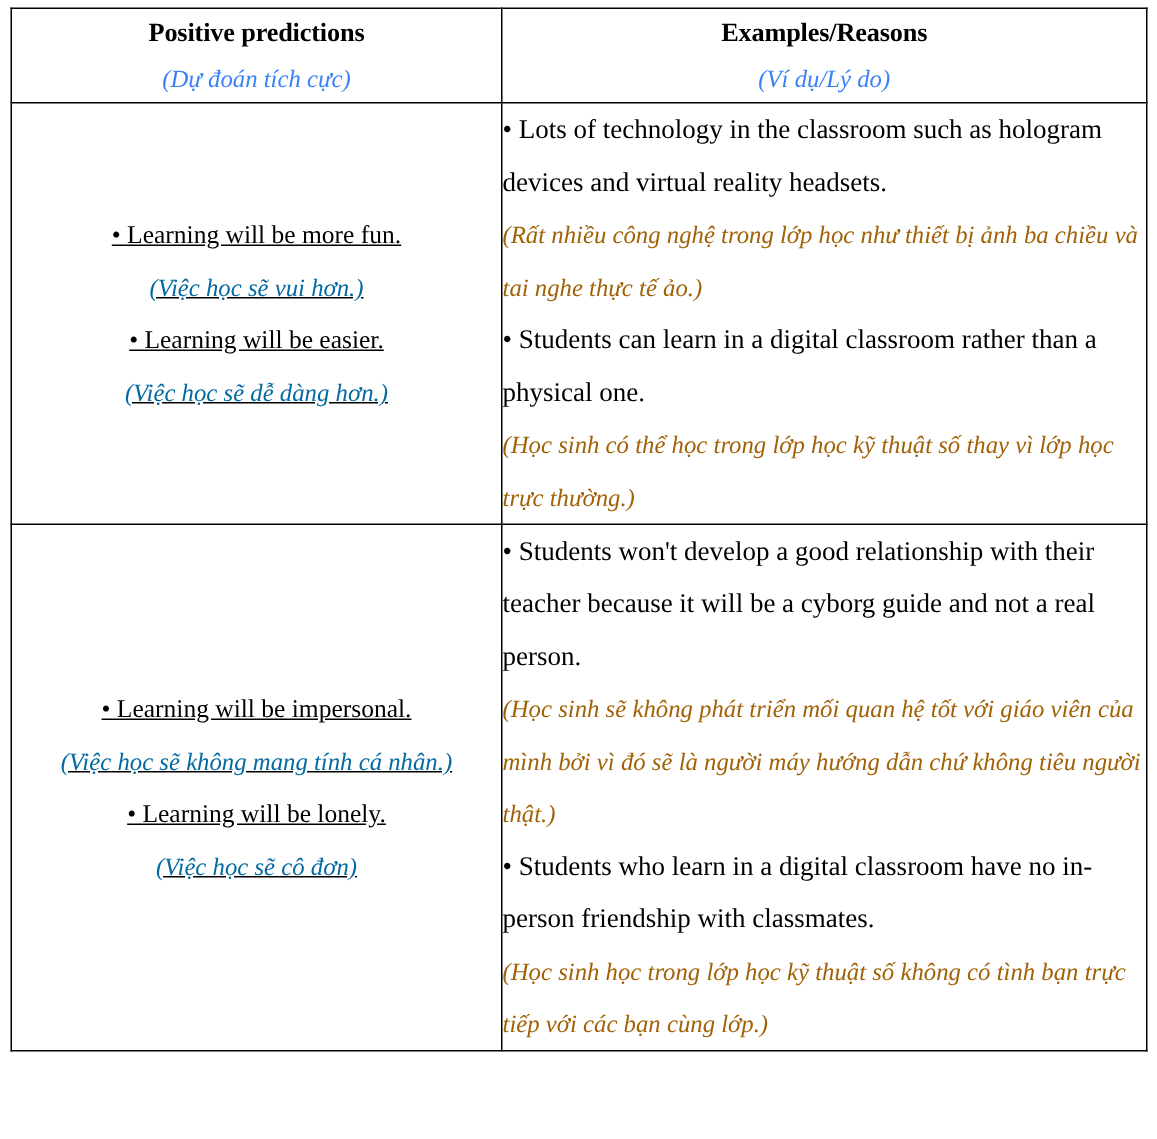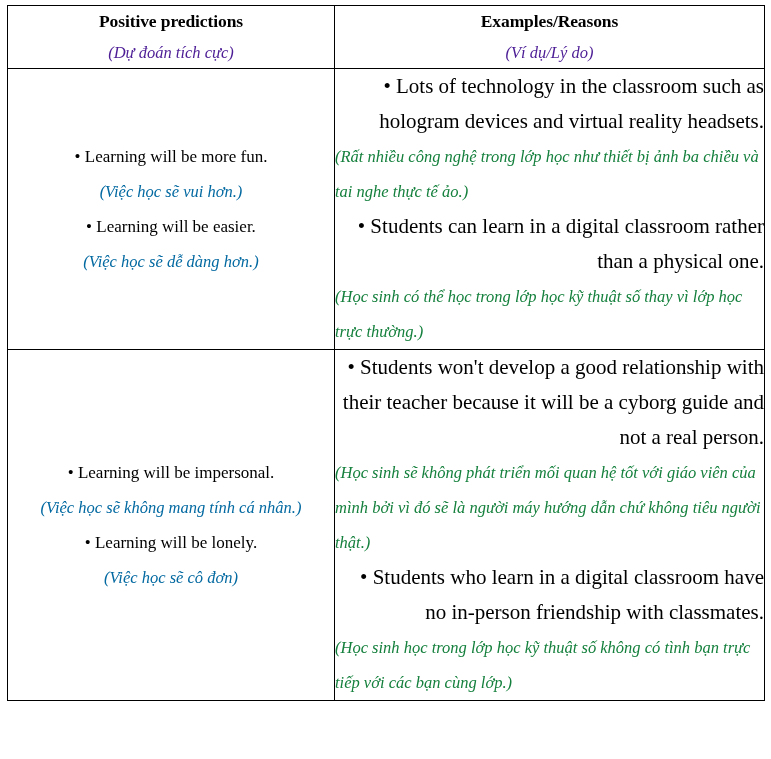--- a/index.html
+++ b/index.html
@@ -51,27 +51,28 @@
     font-weight: bold;
     font-size: 17.5px;
     line-height: 31px;
     letter-spacing: -0.1px;
     color: #000000;
   }
   .hdr-vi {
     font-style: italic;
     font-size: 16.5px;
     line-height: 31px;
-    color: #4c1d95;
+    color: #3b82f6;
   }
 
   
   .left-cell {
     text-align: center;
     padding: 10px 10px;
+    text-decoration: underline;
   }
   .left-cell .line {
     font-size: 17px;
     line-height: 35px;
     white-space: nowrap;
   }
   .left-cell .vi {
     font-style: italic;
     color: #0369a1;
     font-size: 16.5px;
@@ -79,28 +80,27 @@
     white-space: nowrap;
   }
 
   
   .right-cell {
     text-align: left;
     padding: 11px 14px 12px 10px;
     vertical-align: top;
   }
   .right-cell .blk {
-    font-size: 21px;
+    font-size: 18px;
     line-height: 35px;
     color: #000000;
-    text-align: right;
   }
   .right-cell .vi {
     font-style: italic;
-    color: #15803d;
+    color: #a16207;
     font-size: 16.5px;
     line-height: 35px;
   }
   .right-cell .para { margin: 0; }
 </style>
 </head>
 <body>
 
 <div class="page">
 

